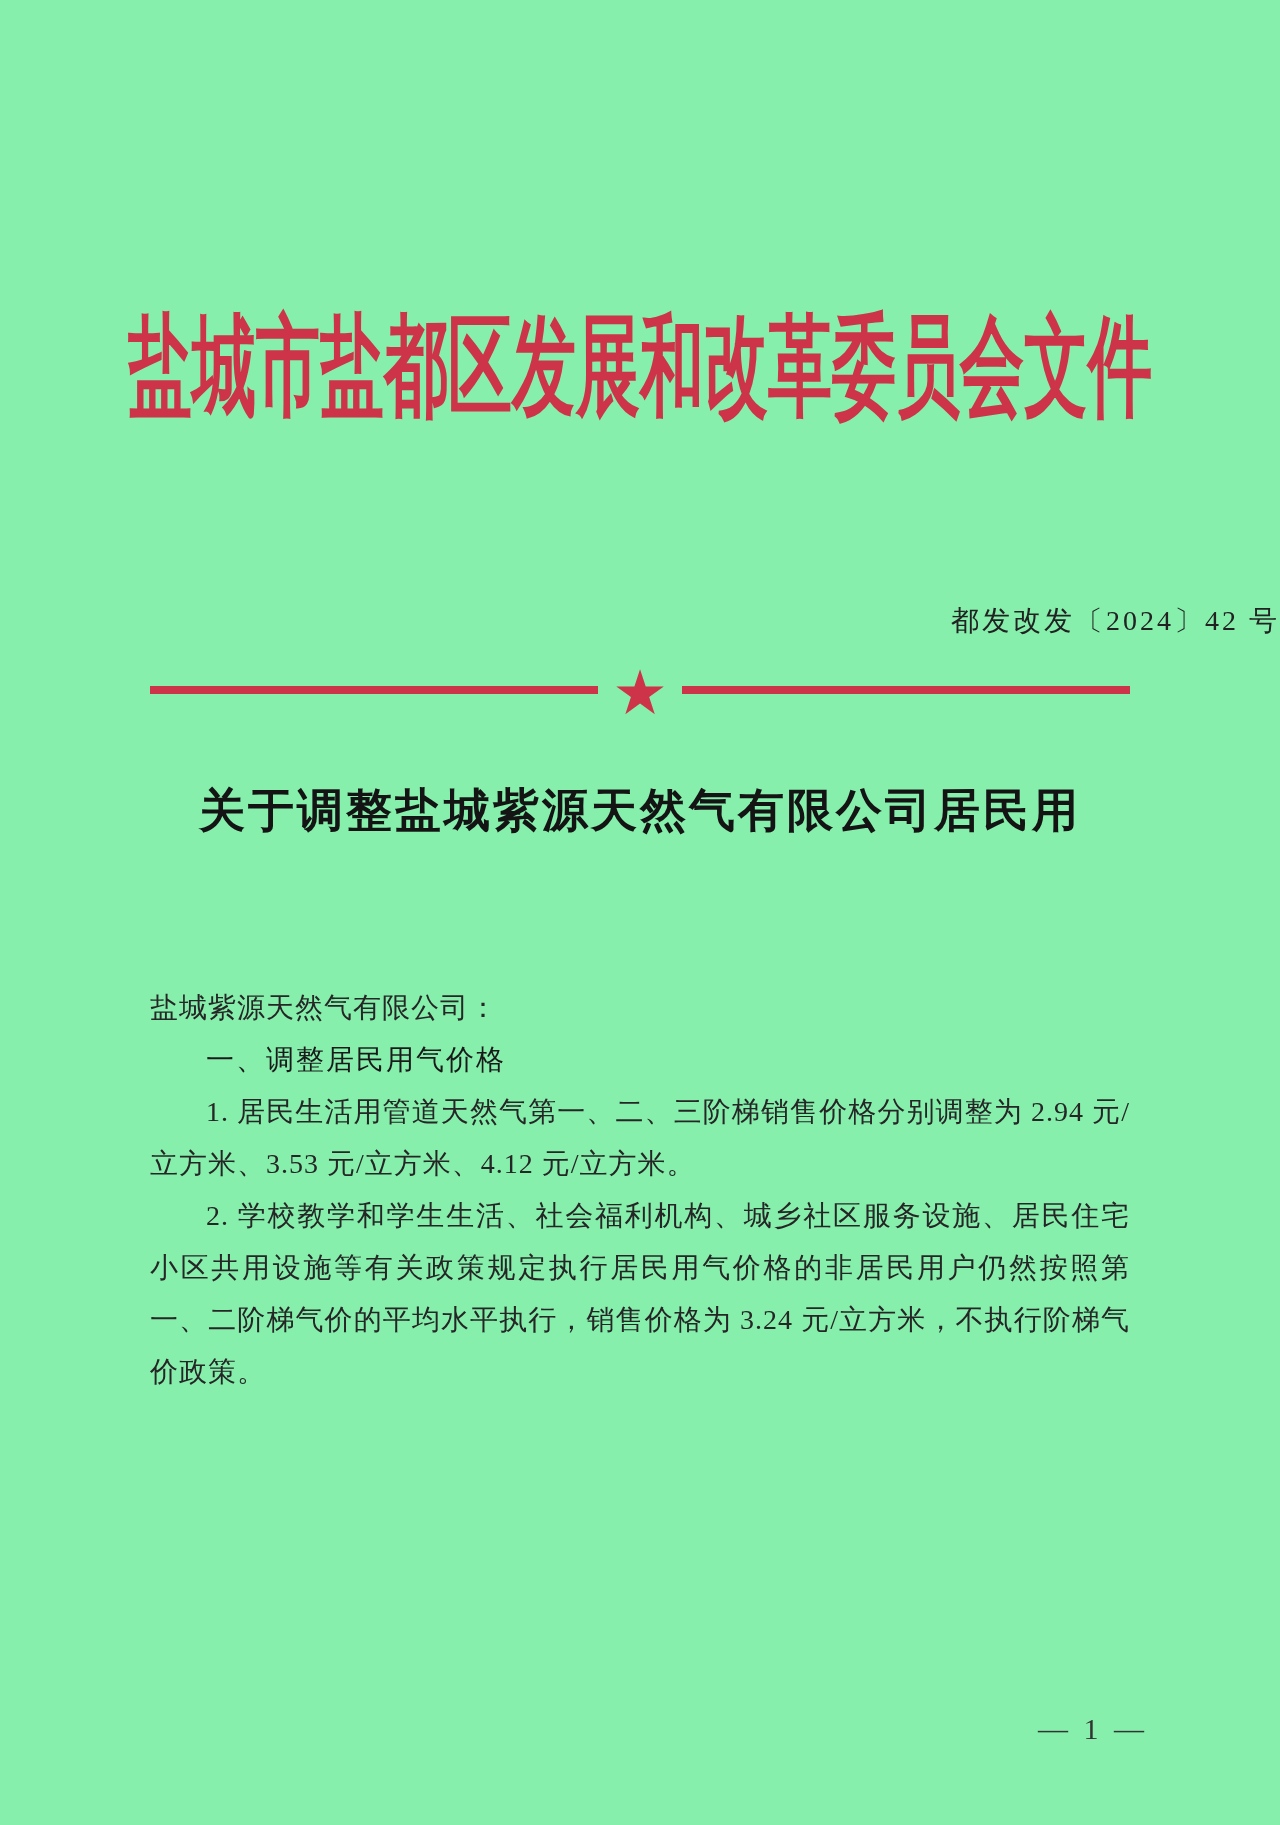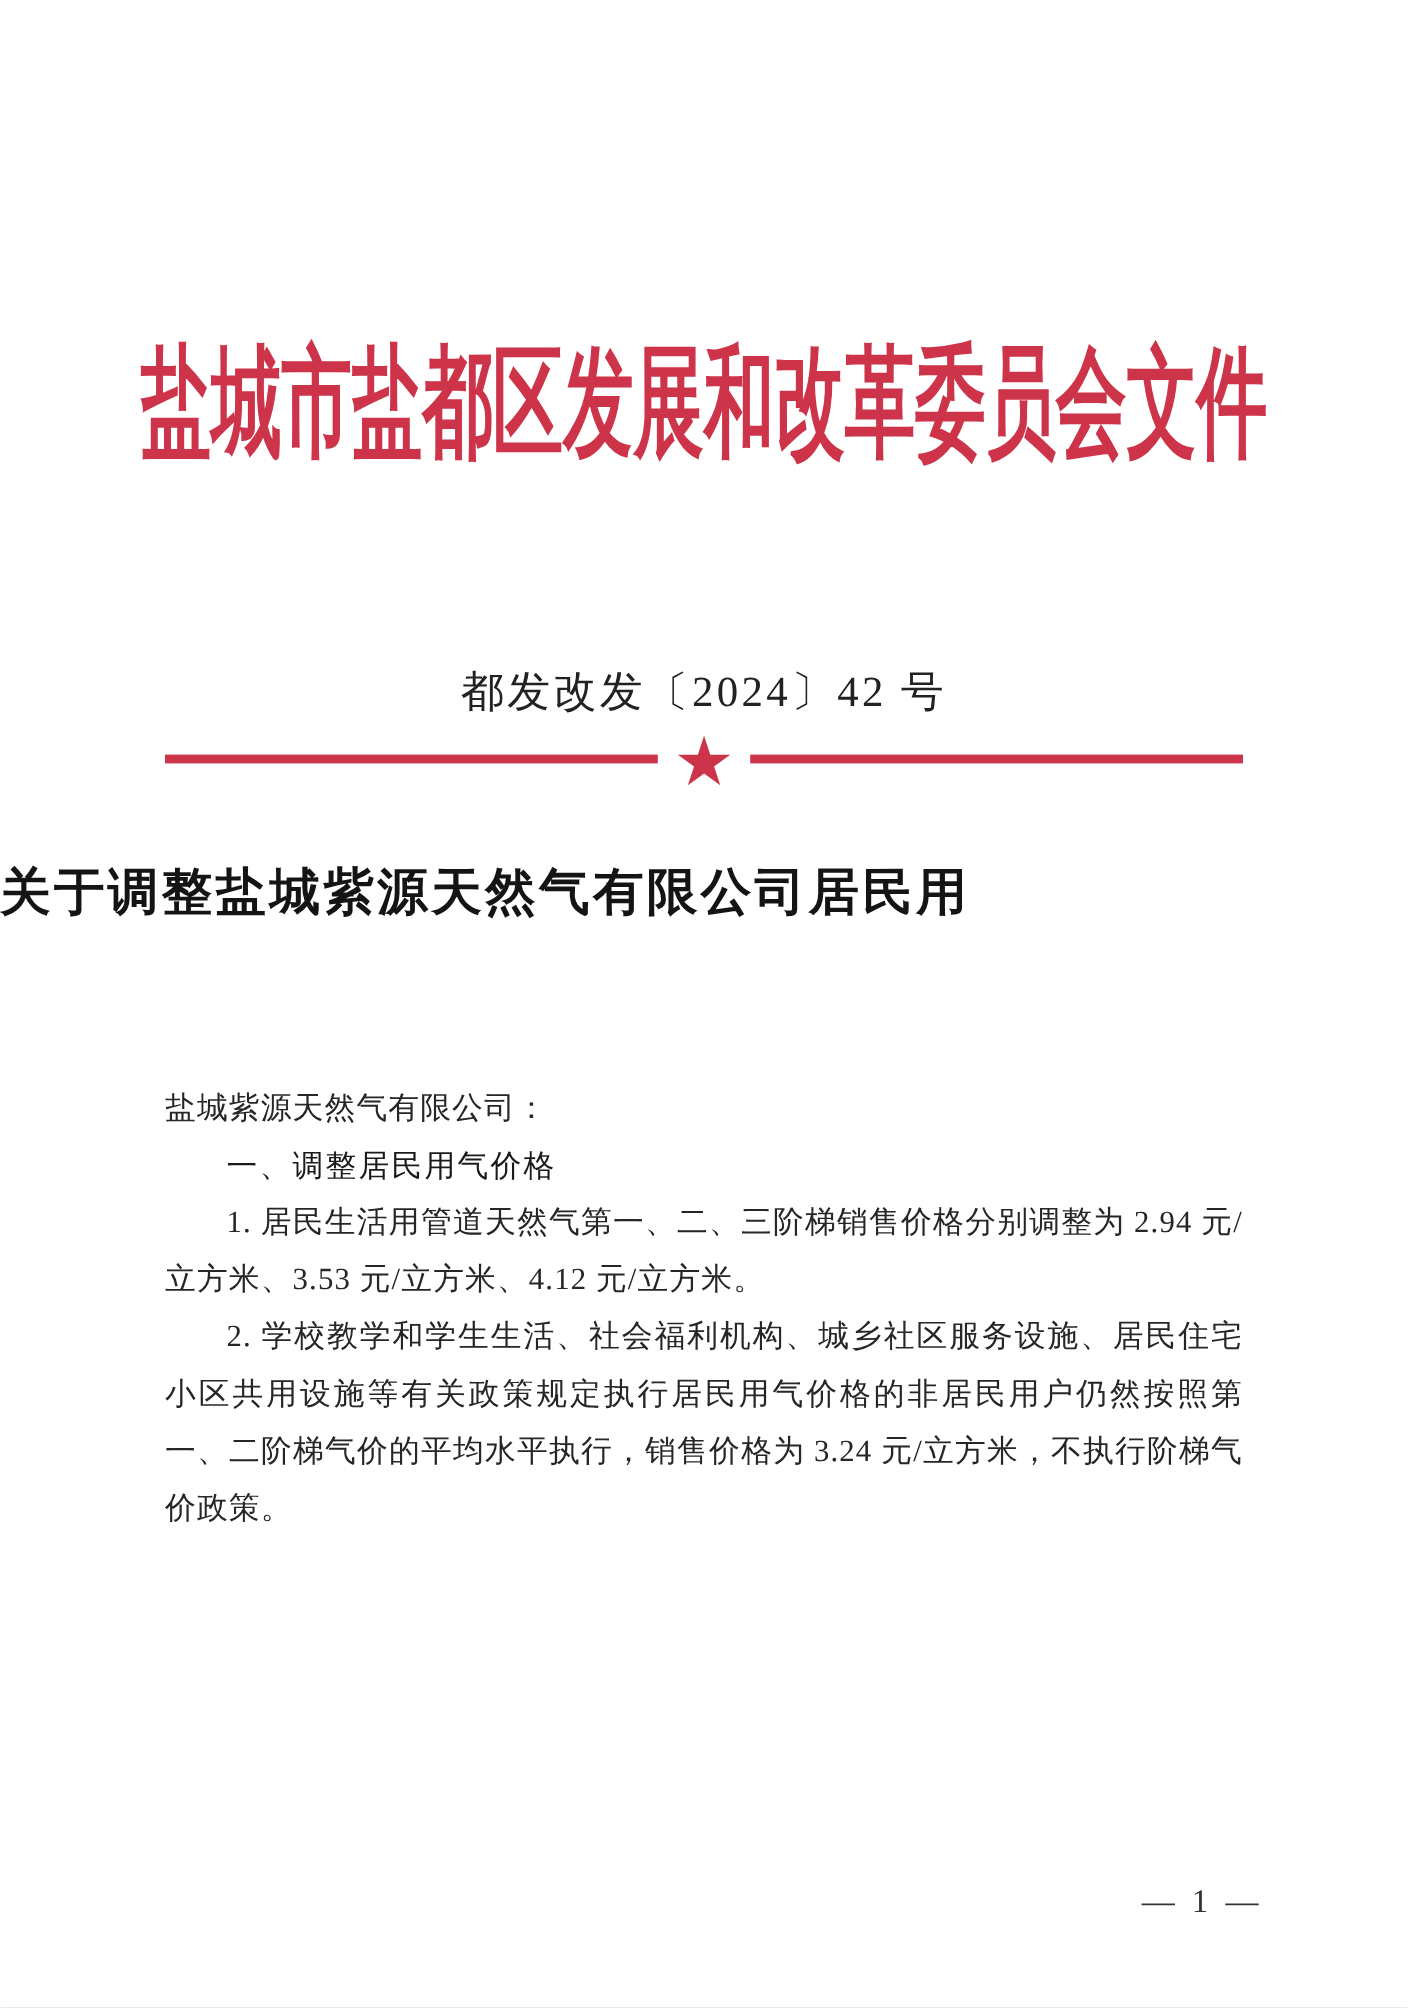--- a/index.html
+++ b/index.html
@@ -1,53 +1,53 @@
 <!DOCTYPE html>
 <html><head>
 <meta charset="utf-8">
 <style>
   html,body{margin:0;padding:0;background:#e9e9e9;}
   .page{
     position:relative;
     width:1280px;height:1825px;
     margin:0 auto;
-    background:#ffffff;
+    background:#86efac;
     overflow:hidden;
     box-shadow:0 0 6px rgba(0,0,0,.15);
   }
   
   .agency-header{
     position:absolute;top:292px;left:0;width:1280px;
     text-align:center;white-space:nowrap;
     font-family:"Liberation Serif",serif;
     font-weight:900;font-size:64px;color:#ce3449;
     transform:scaleY(1.72);transform-origin:top center;
   }
   
   .doc-number{
     position:absolute;top:602px;left:0;width:1280px;
-    text-align:center;
+    text-align:right;
     font-family:"Liberation Serif",serif;
-    font-size:39px;color:#222;letter-spacing:3px;
+    font-size:28px;color:#222;letter-spacing:3px;
   }
   
   .red-rule{
     position:absolute;top:655px;left:150px;width:980px;height:70px;
     display:flex;align-items:center;
   }
   .rule-line{flex:1;height:8px;background:#ce3449;}
   .rule-star{
     color:#ce3449;font-size:62px;line-height:0;
     margin:0 14px;transform:translateY(3px);
     font-family:"DejaVu Sans",sans-serif;
   }
   
   .doc-title{
     position:absolute;top:776px;left:0;width:1280px;
-    text-align:left;
+    text-align:center;
     font-family:"Liberation Serif",serif;
     font-weight:900;font-size:46px;line-height:70px;
     color:#141414;letter-spacing:3px;
   }
   
   .body-text{
     position:absolute;top:982px;left:150px;width:980px;
     font-family:"Liberation Serif",serif;
     font-size:28px;line-height:52px;color:#262626;
     text-align:justify;letter-spacing:1px;

